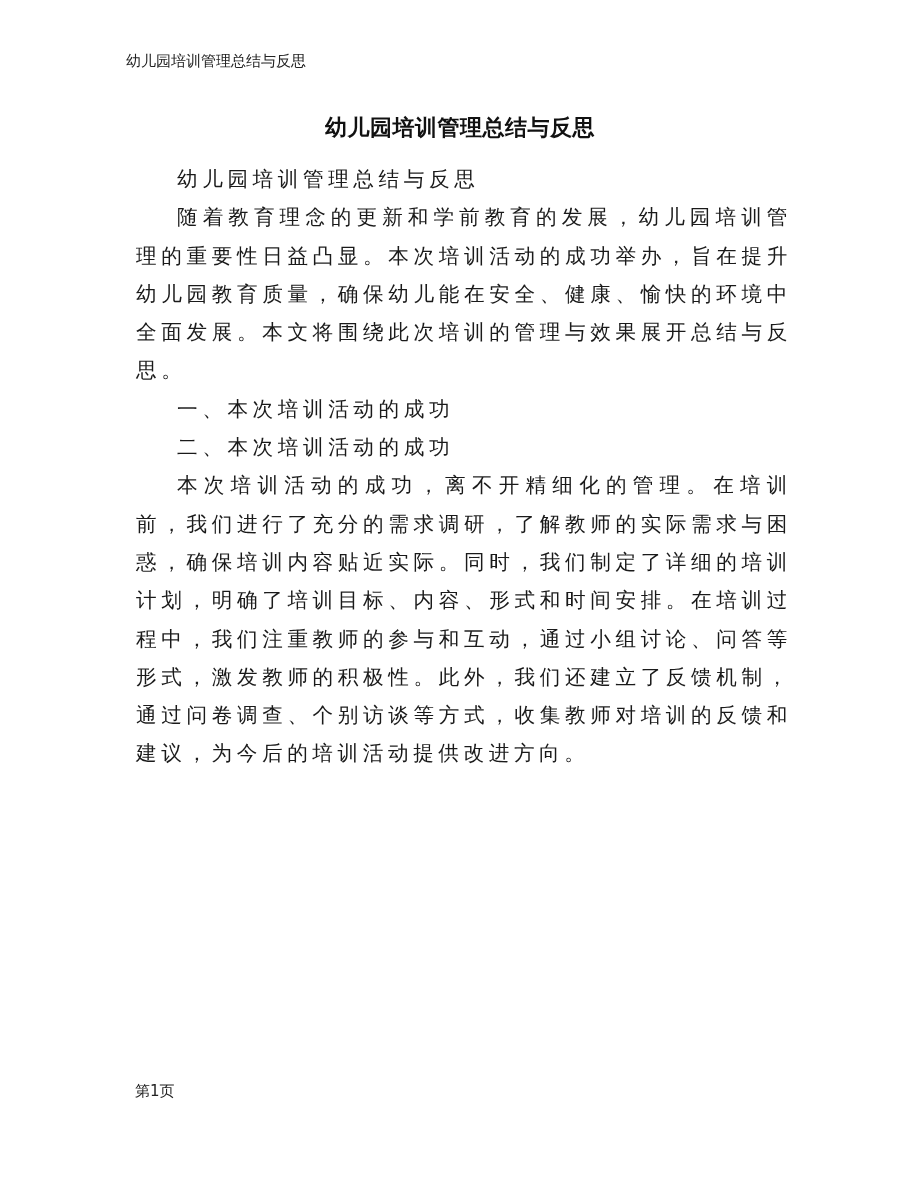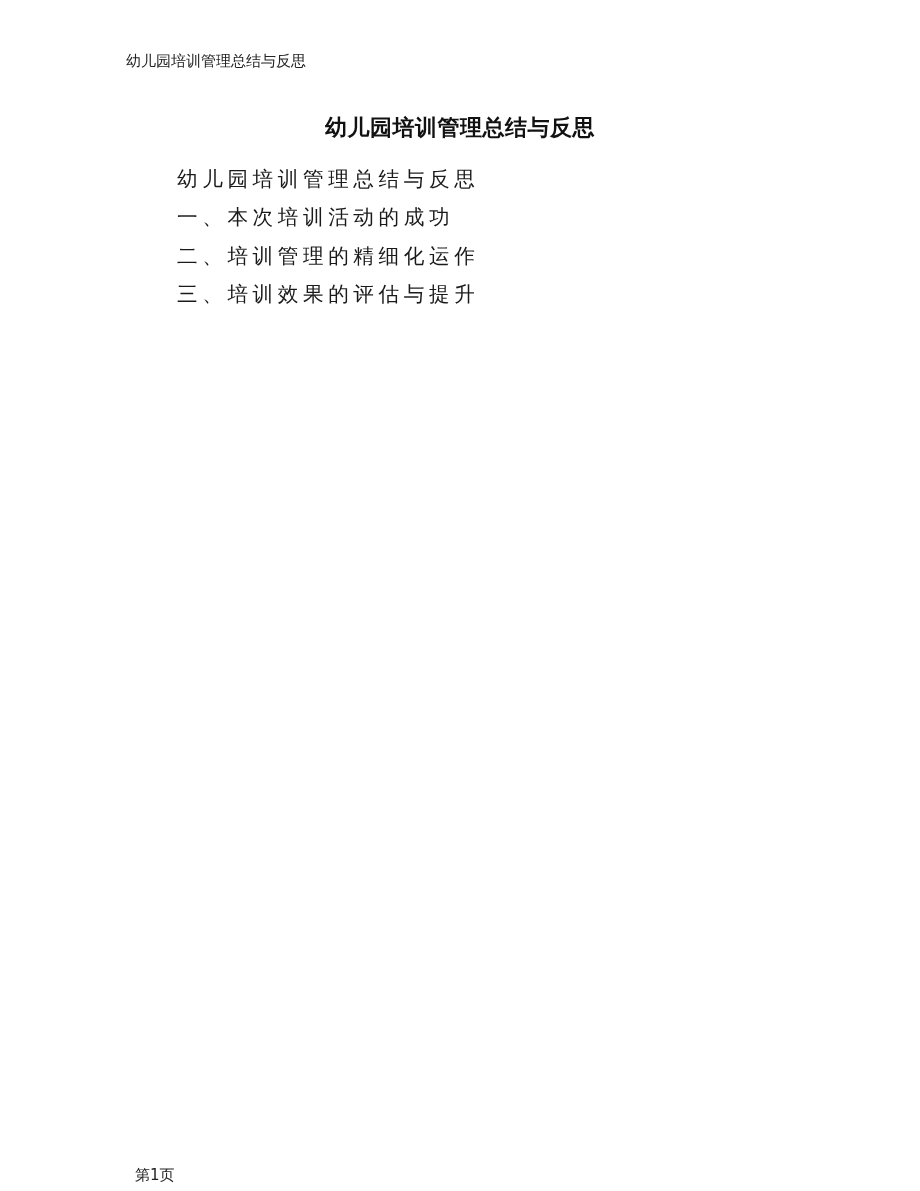--- a/index.html
+++ b/index.html
@@ -5,29 +5,30 @@
   html, body { margin: 0; padding: 0; background: #ffffff; }
   body { width: 920px; height: 1191px; position: relative; overflow: hidden;
          font-family: "DejaVu Sans", "Liberation Sans", sans-serif; color: #111; }
   .running-header { position: absolute; left: 126px; top: 52px; font-size: 15px; color: #222; }
   .doc-title { position: absolute; left: 0; width: 920px; top: 113px; text-align: center;
                font-size: 22px; font-weight: bold; color: #111; letter-spacing: 0.5px; }
   .body-text { position: absolute; left: 136px; top: 160px; width: 656px; }
   .para { font-size: 20.6px; line-height: 38.3px; letter-spacing: 4.6px; margin: 0;
           text-align: justify; text-align-last: left; color: #1a1a1a; }
   .para.indent { text-indent: 41px; }
-  .footer { position: absolute; left: 135px; top: 1166px; font-size: 15px; color: #222; }
+  .footer { position: absolute; left: 135px; top: 1082px; font-size: 15px; color: #222; }
 </style>
 </head>
 <body>
 
 <div class="running-header">幼儿园培训管理总结与反思</div>
 
 <div class="doc-title">幼儿园培训管理总结与反思</div>
 
 <div class="body-text">
   <p class="para indent">幼儿园培训管理总结与反思</p>
+  <p class="para indent">随着教育理念的更新和学前教育的发展，幼儿园培训管理的重要性日益凸显。本次培训活动的成功举办，旨在提升幼儿园教育质量，确保幼儿能在安全、健康、愉快的环境中全面发展。本文将围绕此次培训的管理与效果展开总结与反思。</p>
   <p class="para indent">一、本次培训活动的成功</p>
-  <p class="para indent">二、培训管理的精细化运作</p>
-  <p class="para indent">三、培训效果的评估与提升</p>
+  <p class="para indent">二、本次培训活动的成功</p>
+  <p class="para indent">本次培训活动的成功，离不开精细化的管理。在培训前，我们进行了充分的需求调研，了解教师的实际需求与困惑，确保培训内容贴近实际。同时，我们制定了详细的培训计划，明确了培训目标、内容、形式和时间安排。在培训过程中，我们注重教师的参与和互动，通过小组讨论、问答等形式，激发教师的积极性。此外，我们还建立了反馈机制，通过问卷调查、个别访谈等方式，收集教师对培训的反馈和建议，为今后的培训活动提供改进方向。</p>
 </div>
 
 <div class="footer">第1页</div>
 
 </body></html>

